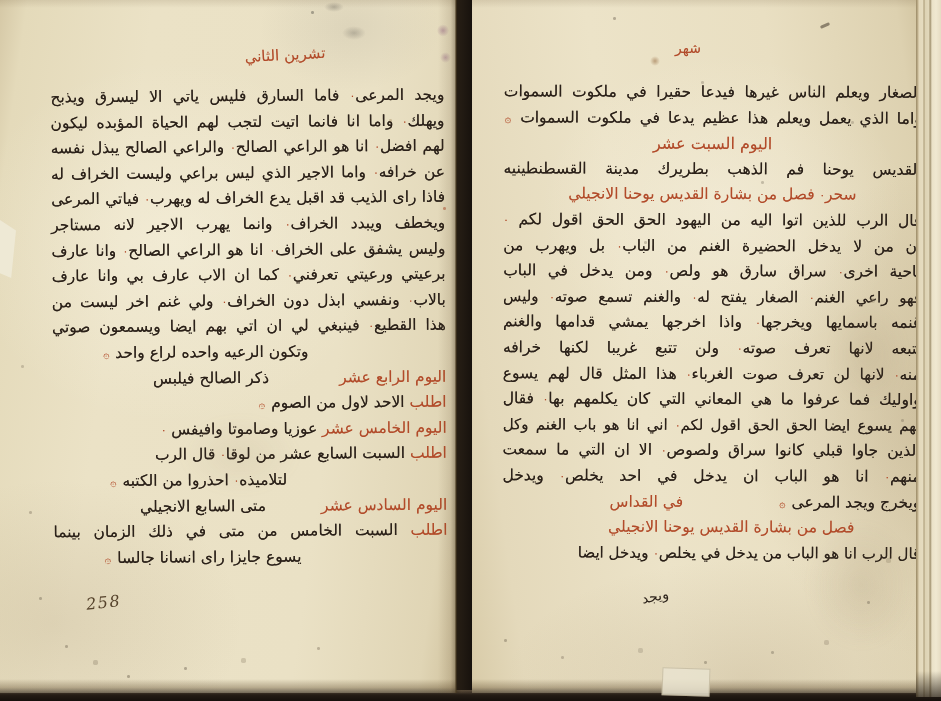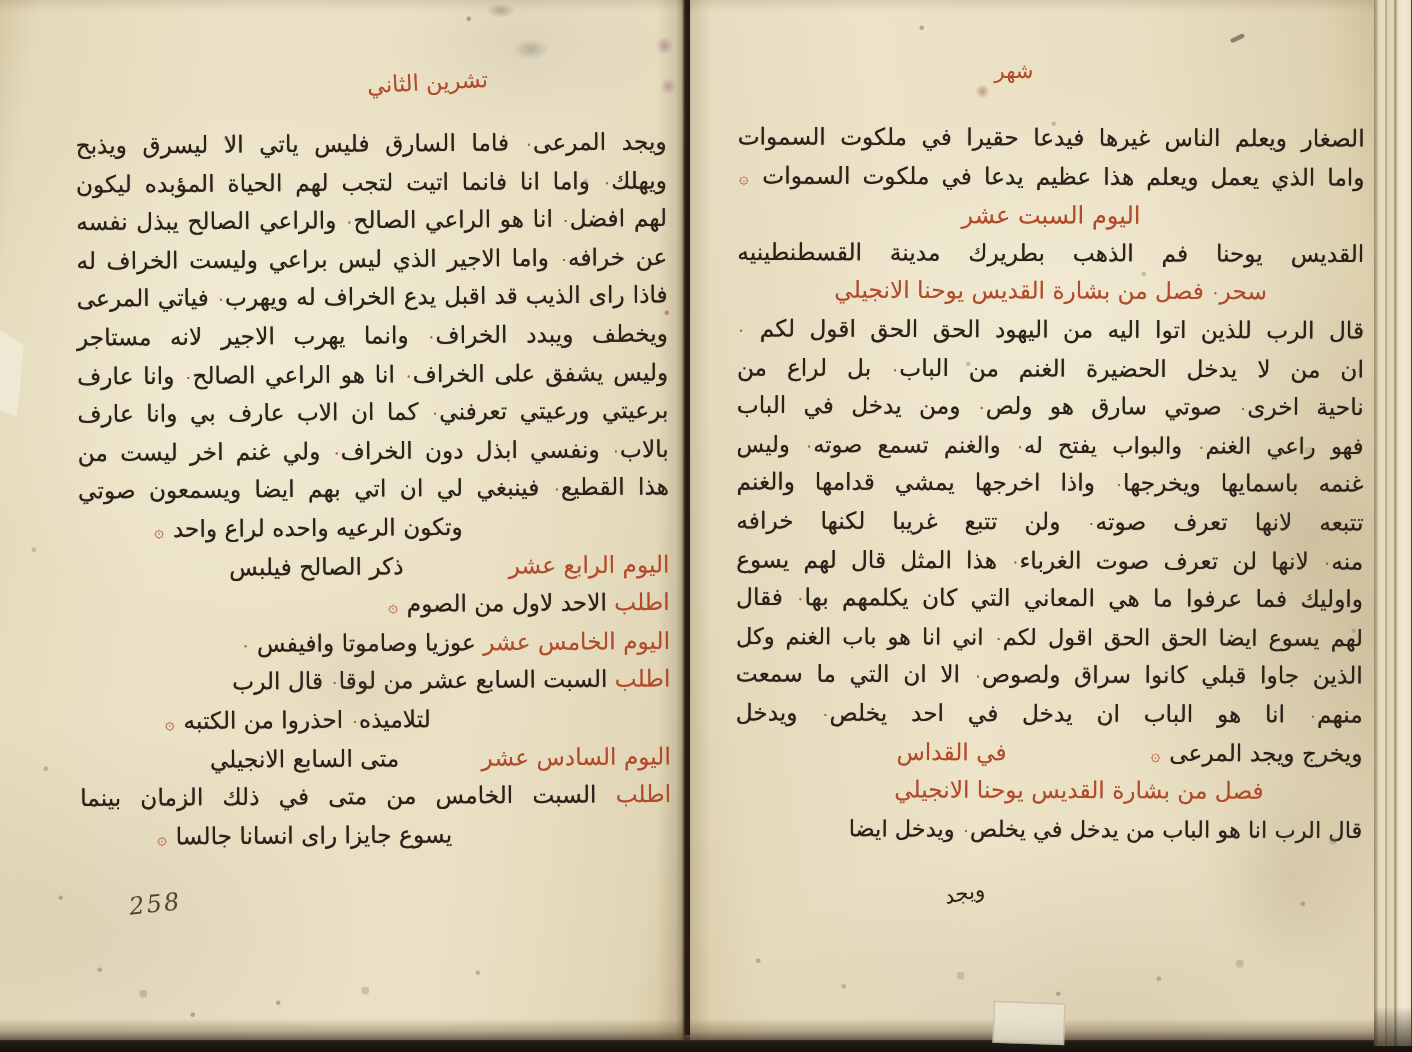--- a/index.html
+++ b/index.html
@@ -13,21 +13,21 @@
   .page{position:absolute;top:0;height:693px;}
   .page-left{
     left:0;width:456px;
     background:
       radial-gradient(130px 90px at 350px 28px, rgba(125,120,110,.12), transparent 70%),
       radial-gradient(ellipse 300px 260px at 38% 35%, rgba(250,246,230,.45), transparent 70%),
       radial-gradient(ellipse 260px 200px at 12% 90%, rgba(150,128,92,.16), transparent 72%),
       linear-gradient(98deg,#d5c8a6 0%,#e4daba 5%,#ebe2c6 28%,#eae1c5 70%,#e0d5b5 93%,#d0c29e 100%);
   }
   .page-right{
-    left:460px;width:456px;
+    left:472px;width:456px;
     background:
       radial-gradient(ellipse 260px 220px at 55% 30%, rgba(250,246,232,.40), transparent 70%),
       radial-gradient(ellipse 230px 320px at 98% 60%, rgba(146,122,84,.22), transparent 75%),
       radial-gradient(ellipse 320px 160px at 60% 98%, rgba(146,122,84,.18), transparent 75%),
       linear-gradient(262deg,#cfc19d 0%,#ddd1b0 6%,#e9dfc2 30%,#ece3c8 62%,#e4d9bb 90%,#d8cba8 100%);
   }
   .page::before{content:'';position:absolute;left:0;right:0;top:0;height:8px;
     background:linear-gradient(to bottom,rgba(120,100,70,.16),rgba(120,100,70,0));pointer-events:none;}
   .page::after{content:'';position:absolute;left:0;right:0;bottom:0;height:14px;
     background:linear-gradient(to bottom,rgba(90,70,40,0) 0%,rgba(90,70,40,.35) 60%,rgba(35,25,15,.6) 100%);pointer-events:none;}
@@ -147,23 +147,23 @@
 
   <div class="page page-right">
     <div class="running-head rh-right">شهر</div>
     <div class="text-block tb-right" dir="rtl">
         <div class="line justify"><span class="ink">الصغار ويعلم الناس غيرها فيدعا حقيرا في ملكوت السموات</span></div>
         <div class="line justify"><span class="ink">واما الذي يعمل ويعلم هذا عظيم يدعا في ملكوت السموات </span><span class="rubric mark">۞</span></div>
         <div class="line center" style="font-size: 16px;"><span class="rubric">اليوم السبت عشر</span></div>
         <div class="line justify"><span class="ink">القديس يوحنا فم الذهب بطريرك مدينة القسطنطينيه</span></div>
         <div class="line center"><span class="rubric">سحر</span><span class="rubric mark">·</span><span class="rubric"> فصل من بشارة القديس يوحنا الانجيلي</span></div>
         <div class="line justify"><span class="ink">قال الرب للذين اتوا اليه من اليهود الحق الحق اقول لكم </span><span class="rubric mark">·</span></div>
-        <div class="line justify"><span class="ink">ان من لا يدخل الحضيرة الغنم من الباب</span><span class="rubric mark">·</span><span class="ink"> بل لراع من</span></div>
-        <div class="line justify"><span class="ink">ناحية اخرى</span><span class="rubric mark">·</span><span class="ink"> صوتي سارق هو ولص</span><span class="rubric mark">·</span><span class="ink"> ومن يدخل في الباب</span></div>
-        <div class="line justify" style="font-size: 15px;"><span class="ink">فهو راعي الغنم</span><span class="rubric mark">·</span><span class="ink"> والبواب يفتح له</span><span class="rubric mark">·</span><span class="ink"> والغنم تسمع صوته</span><span class="rubric mark">·</span><span class="ink"> وليس</span></div>
+        <div class="line justify"><span class="ink">ان من لا يدخل الحضيرة الغنم من الباب</span><span class="rubric mark">·</span><span class="ink"> بل ويهرب من</span></div>
+        <div class="line justify"><span class="ink">ناحية اخرى</span><span class="rubric mark">·</span><span class="ink"> سراق سارق هو ولص</span><span class="rubric mark">·</span><span class="ink"> ومن يدخل في الباب</span></div>
+        <div class="line justify" style="font-size: 15px;"><span class="ink">فهو راعي الغنم</span><span class="rubric mark">·</span><span class="ink"> الصغار يفتح له</span><span class="rubric mark">·</span><span class="ink"> والغنم تسمع صوته</span><span class="rubric mark">·</span><span class="ink"> وليس</span></div>
         <div class="line justify"><span class="ink">غنمه باسمايها ويخرجها</span><span class="rubric mark">·</span><span class="ink"> واذا اخرجها يمشي قدامها والغنم</span></div>
         <div class="line justify"><span class="ink">تتبعه لانها تعرف صوته</span><span class="rubric mark">·</span><span class="ink"> ولن تتبع غريبا لكنها خرافه</span></div>
         <div class="line justify"><span class="ink">منه</span><span class="rubric mark">·</span><span class="ink"> لانها لن تعرف صوت الغرباء</span><span class="rubric mark">·</span><span class="ink"> هذا المثل قال لهم يسوع</span></div>
         <div class="line justify"><span class="ink">واوليك فما عرفوا ما هي المعاني التي كان يكلمهم بها</span><span class="rubric mark">·</span><span class="ink"> فقال</span></div>
         <div class="line justify" style="font-size: 15px;"><span class="ink">لهم يسوع ايضا الحق الحق اقول لكم</span><span class="rubric mark">·</span><span class="ink"> اني انا هو باب الغنم وكل</span></div>
         <div class="line justify"><span class="ink">الذين جاوا قبلي كانوا سراق ولصوص</span><span class="rubric mark">·</span><span class="ink"> الا ان التي ما سمعت</span></div>
         <div class="line justify"><span class="ink">منهم</span><span class="rubric mark">·</span><span class="ink"> انا هو الباب ان يدخل في احد يخلص</span><span class="rubric mark">·</span><span class="ink"> ويدخل</span></div>
         <div class="line start"><span class="ink">ويخرج ويجد المرعى </span><span class="rubric mark">۞</span><span class="gap" style="width: 95px;"></span><span class="rubric">في القداس</span></div>
         <div class="line center" style="transform: translateX(20px); font-size: 15.5px;"><span class="rubric">فصل من بشارة القديس يوحنا الانجيلي</span></div>
         <div class="line start" style="font-size: 15px;"><span class="ink">قال الرب انا هو الباب من يدخل في يخلص</span><span class="rubric mark">·</span><span class="ink"> ويدخل ايضا</span></div>

